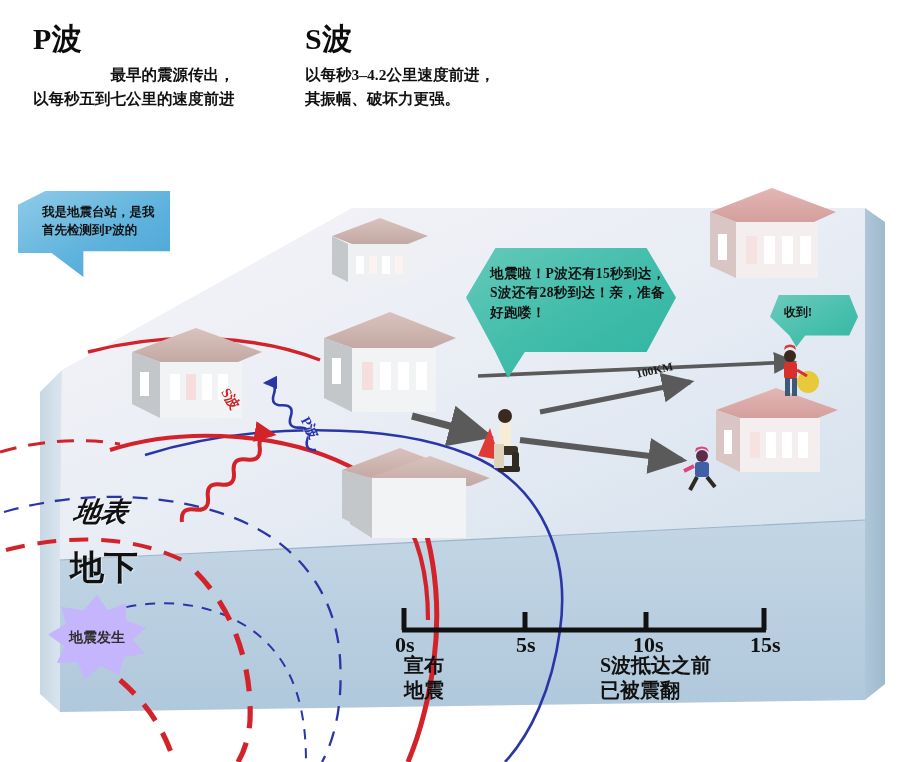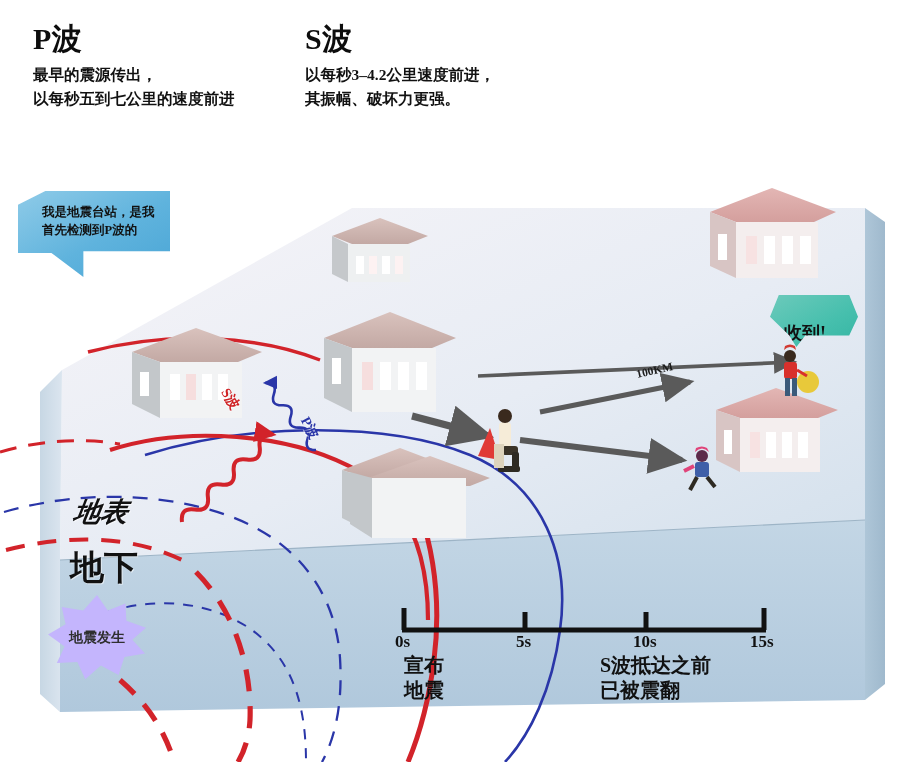--- a/index.html
+++ b/index.html
@@ -8,21 +8,21 @@
 
   
   #header{position:absolute;left:0;top:0;width:902px;height:150px;}
   .legend-col{position:absolute;}
   .legend-title{font-size:30px;font-weight:bold;color:#0d0d0d;
                 letter-spacing:.5px;line-height:1;}
   .legend-line{font-size:15.5px;font-weight:bold;color:#111;
                line-height:1.55;white-space:nowrap;}
   #col-p{left:33px;top:24px;}
   #col-s{left:305px;top:24px;}
-  .legend-title-sub{margin-top:9px;}
+  .legend-title-sub{margin-top:9px;text-align:right;}
 
   
   #scene{position:absolute;left:0;top:160px;width:902px;height:602px;text-decoration:underline;}
   #scene svg{position:absolute;left:0;top:0;}
 
   
   .bubble{position:absolute;box-sizing:border-box;color:#111;
           font-weight:bold;line-height:1.42;}
   .bubble .txt{position:relative;z-index:2;}
 
@@ -32,21 +32,21 @@
       clip-path:polygon(18% 0%,100% 0%,100% 70%,43% 70%,43% 100%,22% 72%,0% 72%,0% 16%);
       filter:drop-shadow(2px 3px 2px rgba(0,0,0,.18));}
 
   #bub-alert{left:466px;top:88px;width:210px;height:130px;
       padding:16px 8px 0 24px;font-size:13.6px;letter-spacing:.3px;
       background:linear-gradient(150deg,#65c9ba 0%,#42bdab 50%,#2fb3a1 100%);
       clip-path:polygon(14% 0%,86% 0%,100% 38%,86% 80%,28% 80%,20% 100%,14% 80%,0% 38%);
       filter:drop-shadow(2px 3px 2px rgba(0,0,0,.18));}
 
   #bub-ack{left:770px;top:135px;width:88px;height:52px;
-      padding:26px 0 0 14px;font-size:18px;
+      padding:9px 0 0 14px;font-size:12px;
       background:linear-gradient(150deg,#6ccabb 0%,#46bfad 60%,#35b5a3 100%);
       clip-path:polygon(10% 0%,90% 0%,100% 42%,90% 78%,40% 78%,30% 100%,22% 78%,0% 42%);
       filter:drop-shadow(2px 3px 2px rgba(0,0,0,.18));}
 
   #bub-late{left:664px;top:352px;width:186px;height:96px;
       padding:17px 0 0 26px;font-size:15.5px;line-height:1.95;
       background:linear-gradient(150deg,#efeeac 0%,#e3e08f 45%,#d8d374 100%);
       clip-path:polygon(12% 0%,88% 0%,100% 42%,88% 80%,40% 80%,30% 100%,22% 80%,0% 42%);
       filter:drop-shadow(2px 3px 2px rgba(0,0,0,.18));}
 
@@ -69,21 +69,21 @@
   
   .wavelabel{position:absolute;font-weight:bold;font-size:14px;
      text-shadow:1px 1px 0 rgba(255,255,255,.6);}
   #wl-s{left:219px;top:230px;color:#cf1f22;transform:rotate(58deg);}
   #wl-p{left:298px;top:259px;color:#2a36a8;transform:rotate(62deg);}
   #lbl-100km{position:absolute;left:636px;top:204px;font-size:11.5px;
      font-weight:bold;color:#1c1c1c;transform:rotate(-13deg);}
 
   
   #timeline{position:absolute;left:392px;top:442px;width:390px;height:125px;}
-  .tl-tickname{position:absolute;font-size:17px;font-weight:bold;color:#111;text-align:center;}
+  .tl-tickname{position:absolute;font-size:22px;font-weight:bold;color:#111;text-align:center;}
   .tl-cap{position:absolute;font-size:20px;font-weight:bold;color:#111;
      line-height:1.25;}
   #tl-cap-left{left:12px;top:51px;}
   #tl-cap-right{left:208px;top:51px;white-space:nowrap;}
 </style>
 </head>
 <body>
 
 <div id="header">
 
@@ -278,20 +278,23 @@
       <path d="M707,317 l8,10" stroke="#2e2a22" stroke-width="4"></path>
       <path d="M694,306 l-10,5" stroke="#e0447a" stroke-width="4"></path>
     </g>
 
   </svg>
 
   <div class="bubble" id="bub-station">
     <span class="txt">我是地震台站，是我首先检测到P波的</span>
   </div>
 
+  <div class="bubble" id="bub-alert">
+    <span class="txt">地震啦！P波还有15秒到达，S波还有28秒到达！亲，准备好跑喽！</span>
+  </div>
 
   <div class="bubble" id="bub-ack">
     <span class="txt">收到!</span>
   </div>
 
 
   <div class="ground-label" id="lbl-surface">地表</div>
   <div class="ground-label" id="lbl-under">地下</div>
 
   <div id="lbl-quake">

